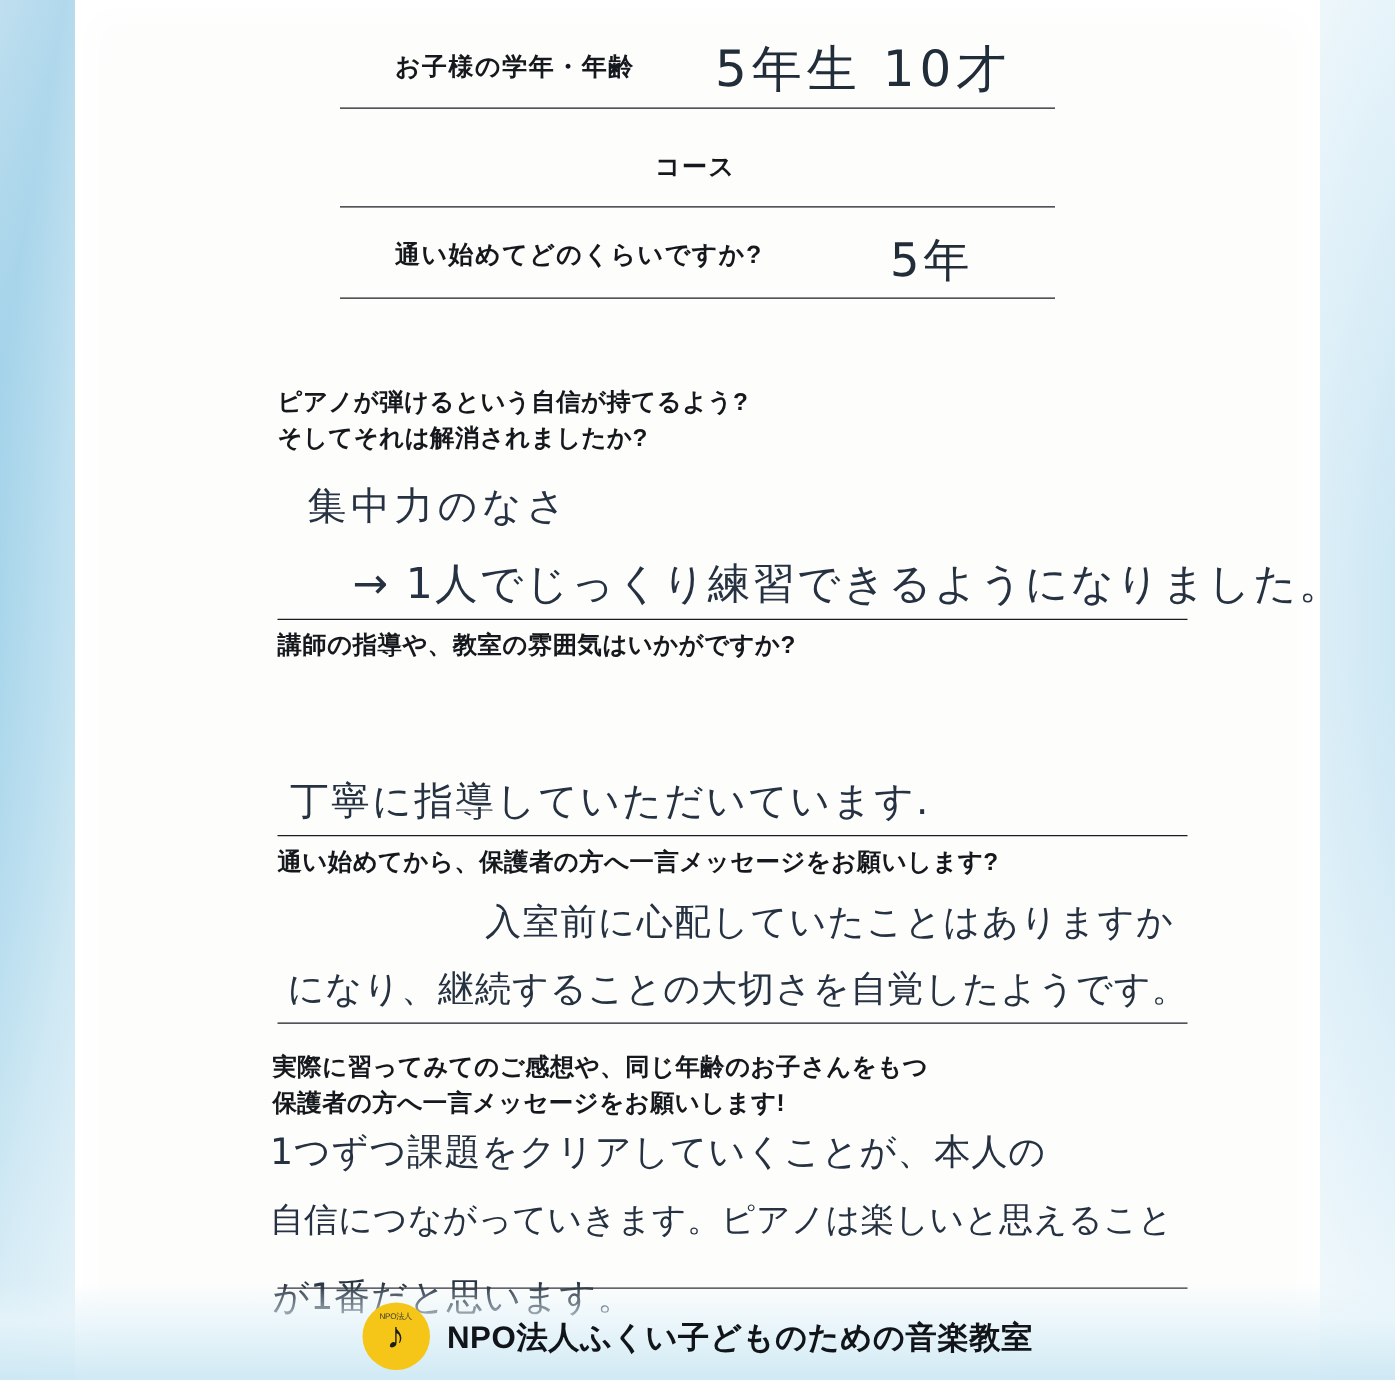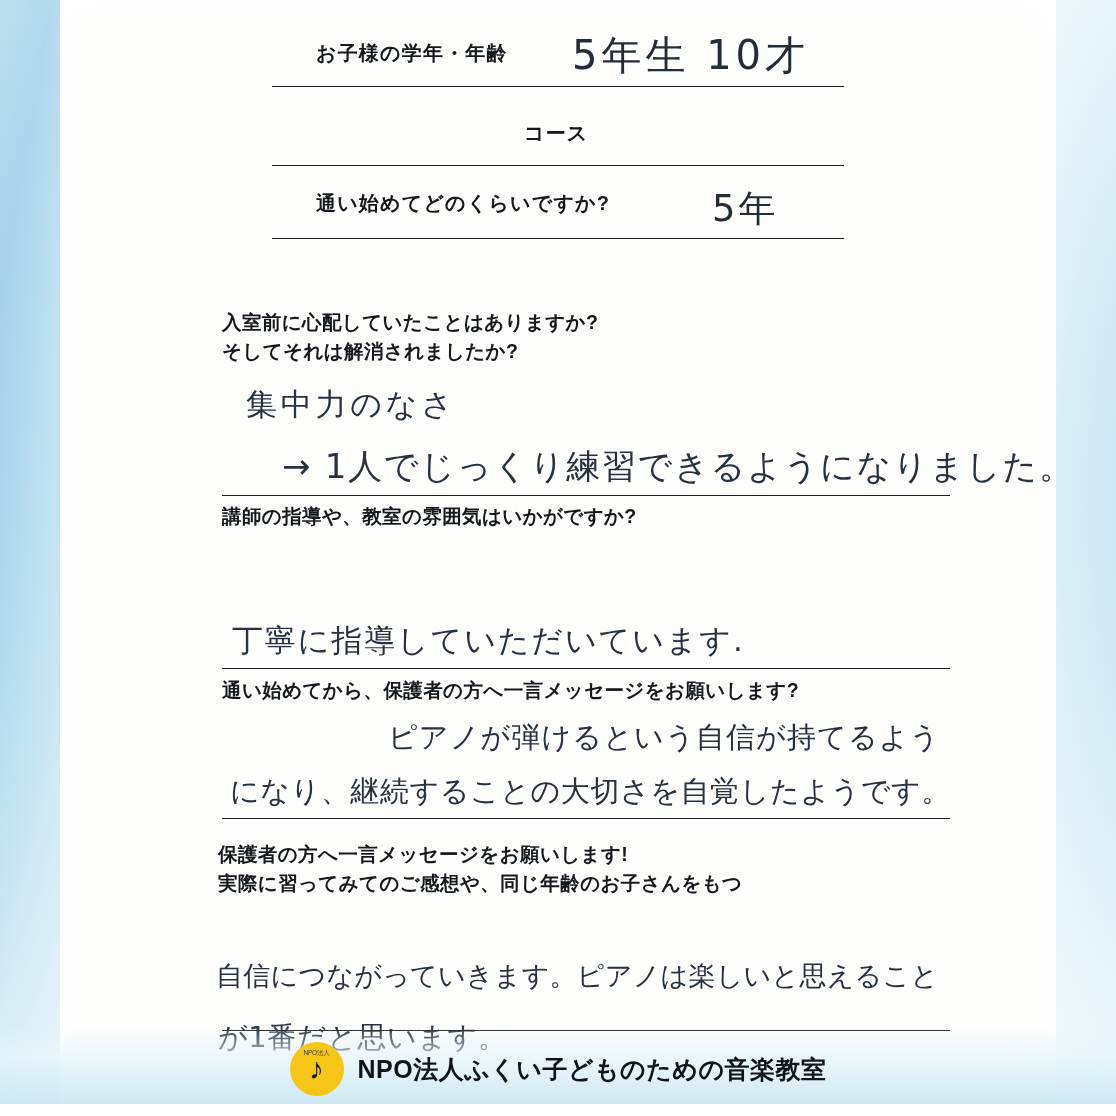--- a/index.html
+++ b/index.html
@@ -161,44 +161,45 @@
   <div class="field-rule" style="left:272px; top:165px; width:572px;"></div>
   <div class="hw" style="left:600px; top:118px; font-size:38px;"></div>
 
   <div class="field-row" style="left:316px; top:190px;">
     <span class="field-label">通い始めてどのくらいですか?</span>
   </div>
   <div class="field-rule" style="left:272px; top:238px; width:572px;"></div>
   <div class="hw" style="left:712px; top:184px; font-size:37px; letter-spacing:0.08em;">5年</div>
 
   <div class="question" style="left:222px; top:308px;">
-    <div>入室前に心配していたことはありますか?</div>
+    <div>ピアノが弾けるという自信が持てるよう?</div>
     <div>そしてそれは解消されましたか?</div>
   </div>
   <div class="answer" style="left:246px; top:384px; font-size:31px; letter-spacing:0.12em;">集中力のなさ</div>
   <div class="answer" style="left:282px; top:444px; font-size:34px; letter-spacing:0.05em;">→ 1人でじっくり練習できるようになりました。</div>
   <div class="field-rule" style="left:222px; top:495px; width:728px;"></div>
 
   <div class="question" style="left:222px; top:502px;">
     <div>講師の指導や、教室の雰囲気はいかがですか?</div>
   </div>
   <div class="answer" style="left:232px; top:620px; font-size:31px; letter-spacing:0.06em;">丁寧に指導していただいています.</div>
   <div class="field-rule" style="left:222px; top:668px; width:728px;"></div>
 
   <div class="question" style="left:222px; top:676px;">
     <div>通い始めてから、保護者の方へ一言メッセージをお願いします?</div>
   </div>
-  <div class="answer" style="left:388px; top:718px; font-size:29px; letter-spacing:0.04em;">ピアノが弾けるという自信が持てるよう</div>
+  <div class="answer" style="left:388px; top:718px; font-size:29px; letter-spacing:0.04em;">入室前に心配していたことはありますか</div>
   <div class="answer" style="left:230px; top:772px; font-size:29px; letter-spacing:0.02em;">になり、継続することの大切さを自覚したようです。</div>
   <div class="field-rule" style="left:222px; top:818px; width:728px;"></div>
 
   <div class="question" style="left:218px; top:840px;">
+    <div>実際に習ってみてのご感想や、同じ年齢のお子さんをもつ</div>
     <div>保護者の方へ一言メッセージをお願いします!</div>
-    <div>実際に習ってみてのご感想や、同じ年齢のお子さんをもつ</div>
-  </div>
+  </div>
+  <div class="answer" style="left:216px; top:902px; font-size:29px; letter-spacing:0.02em;">1つずつ課題をクリアしていくことが、本人の</div>
   <div class="answer" style="left:216px; top:958px; font-size:27px; letter-spacing:0.01em;">自信につながっていきます。ピアノは楽しいと思えること</div>
   <div class="answer" style="left:218px; top:1018px; font-size:29px; letter-spacing:0.02em;">が1番だと思います。</div>
   <div class="field-rule" style="left:222px; top:1030px; width:728px;"></div>
 
   <div class="footer-bg"></div>
   <div class="footer">
     <div class="footer-badge">
       <span class="badge-text">NPO法人</span>
       <span class="note">♪</span>
     </div>

